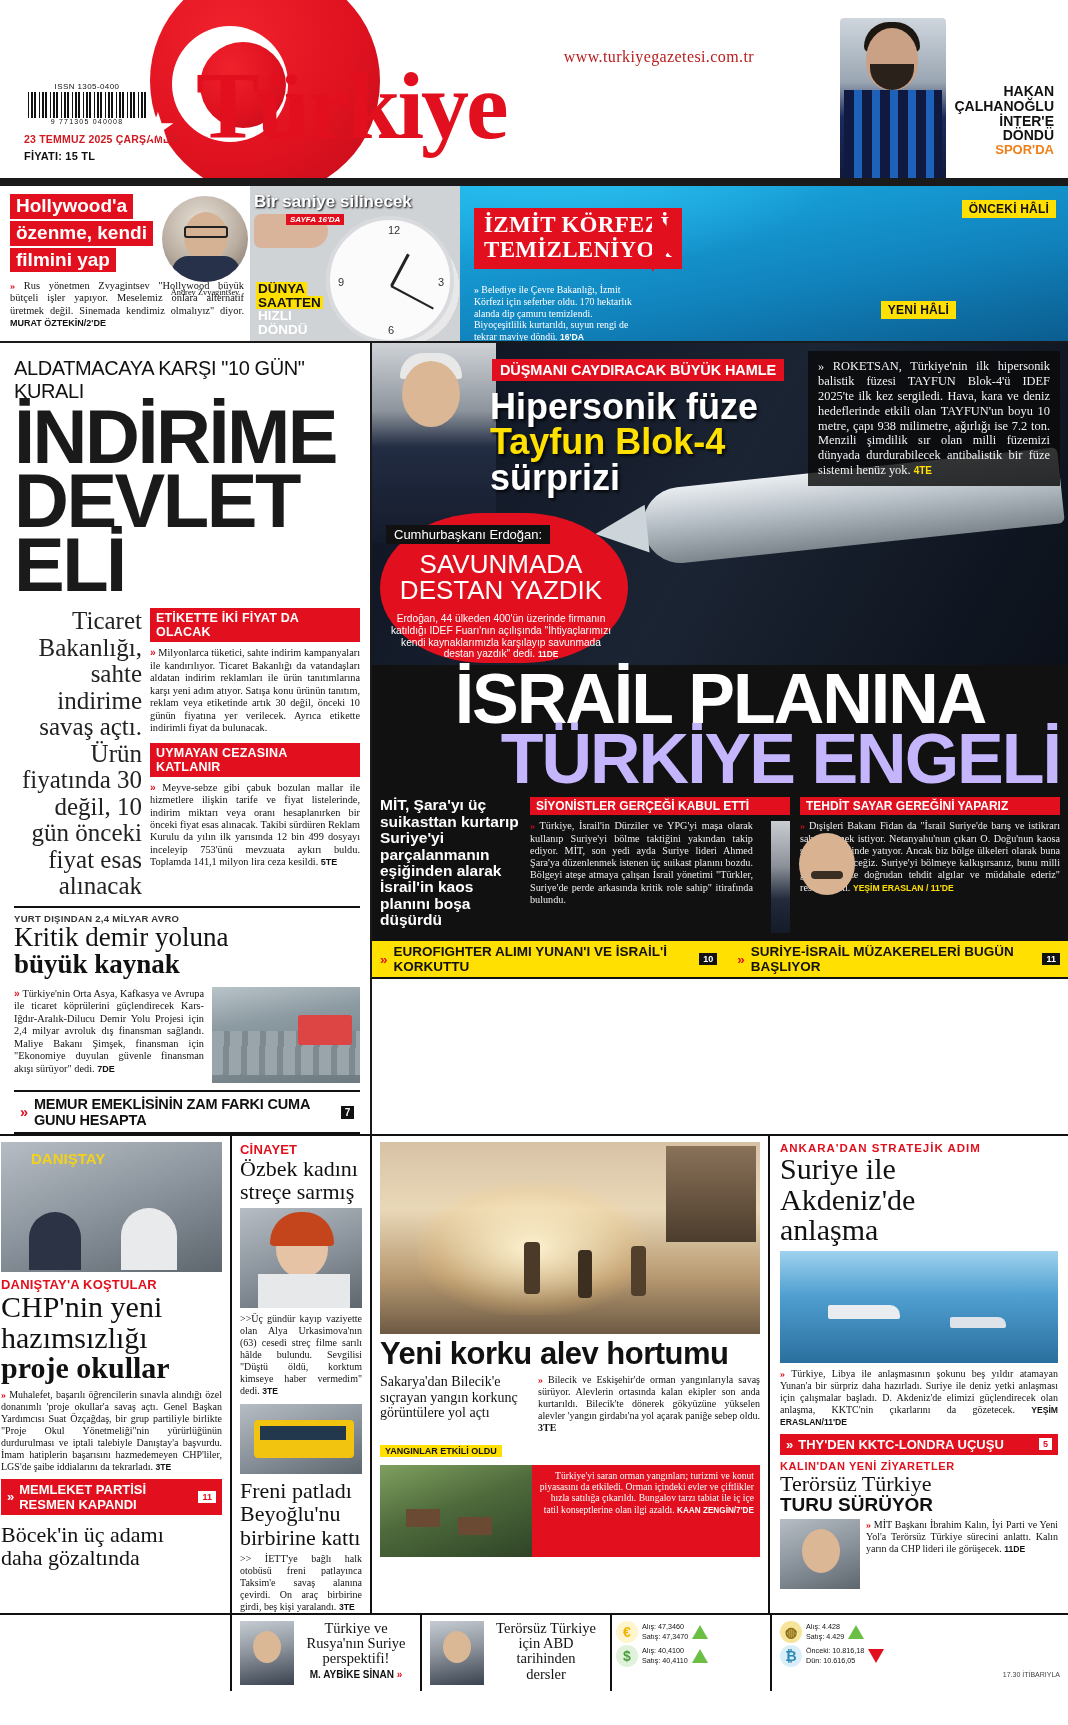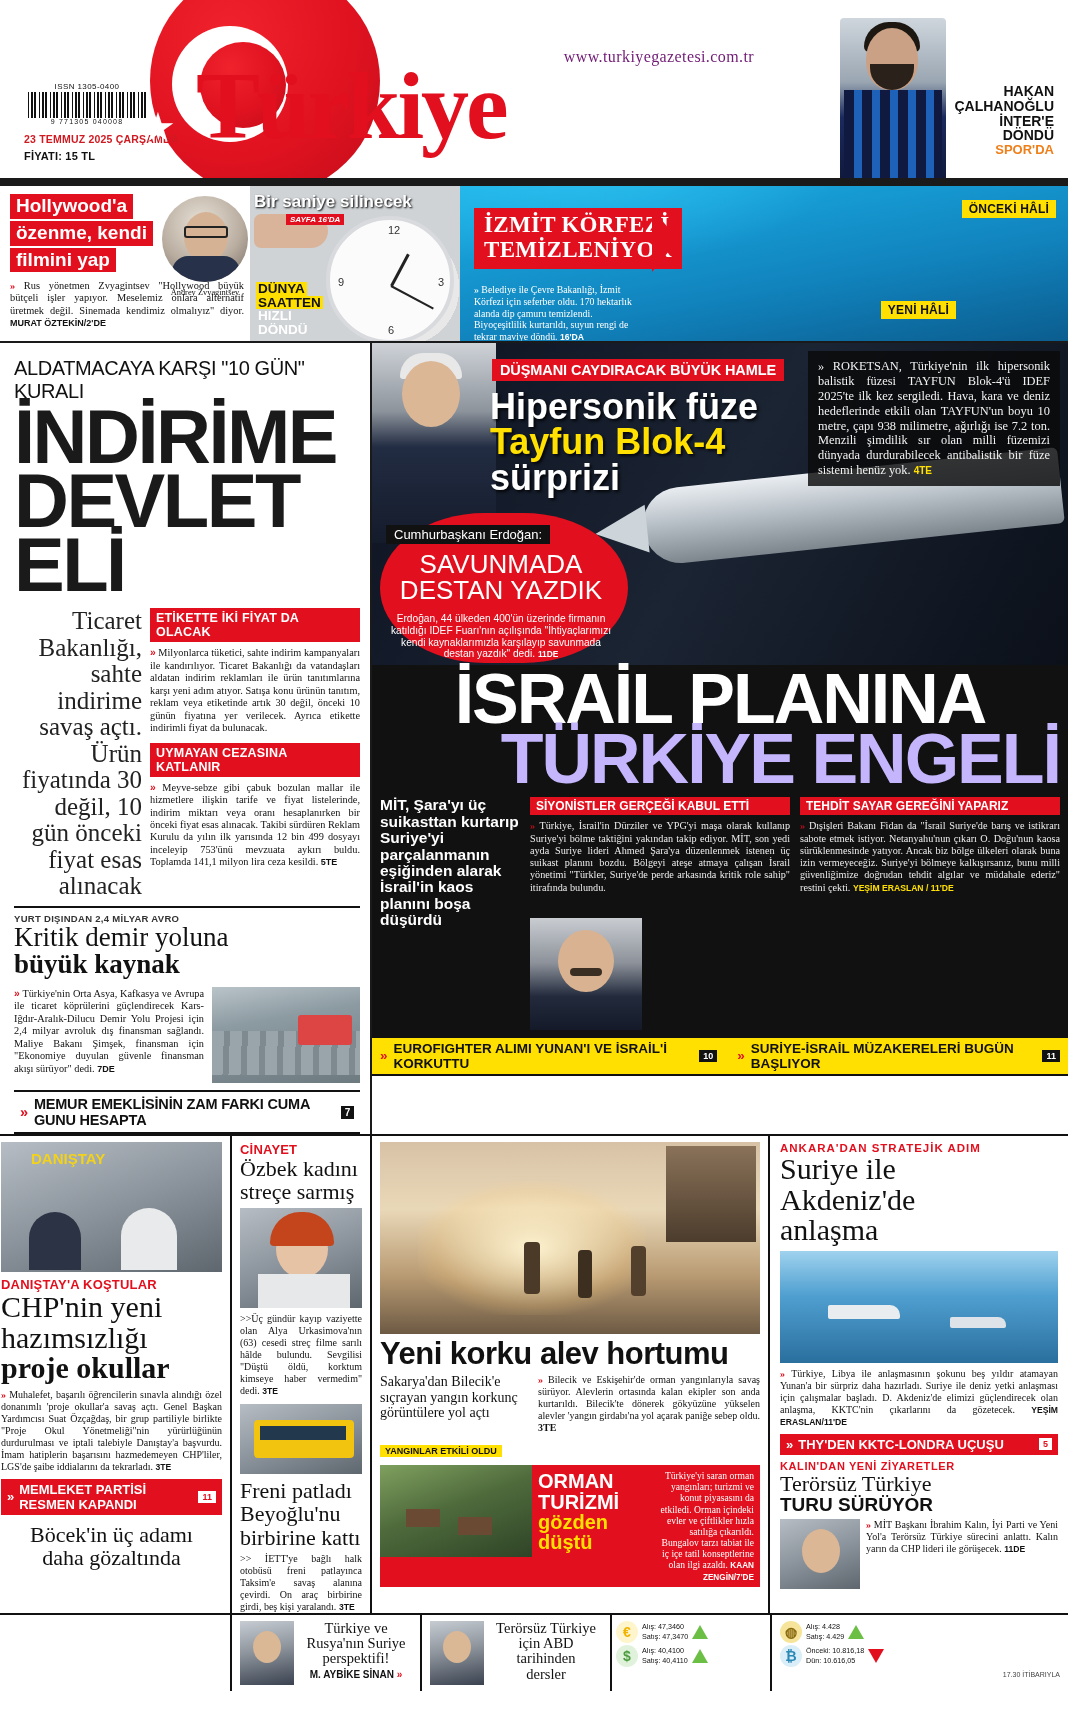--- a/index.html
+++ b/index.html
@@ -31,21 +31,21 @@
   }
   .star {
     position:absolute; left:140px; top:108px; z-index:3; color:#fff; font-size:40px; line-height:1;
   }
   .logo-text {
     position:absolute; left:196px; top:62px; z-index:4;
     font-family:"Liberation Serif", serif; font-weight:bold;
     font-size:96px; letter-spacing:-3px; color:#e2101e; line-height:0.92;
   }
   .site-url {
-    position:absolute; right:314px; top:48px; font-size:16px; letter-spacing:.4px; color:#701a75;
+    position:absolute; right:314px; top:48px; font-size:16px; letter-spacing:.4px; color:#b91c1c;
     font-family:"Liberation Serif", serif;
   }
   .barcode-box { position:absolute; left:28px; top:82px; width:118px; }
   .barcode-label { font-family:"Liberation Sans", sans-serif; font-size:8px; letter-spacing:.4px; text-align:center; }
   .barcode {
     height:26px; margin-top:1px;
     background:repeating-linear-gradient(90deg,#111 0 1px,#fff 1px 3px,#111 3px 5px,#fff 5px 6px,#111 6px 8px,#fff 8px 11px);
   }
   .barcode-num { font-family:"Liberation Sans", sans-serif; font-size:7px; letter-spacing:1.2px; text-align:center; }
   .date-line { position:absolute; left:24px; top:133px; font-family:"Liberation Sans", sans-serif;
@@ -431,21 +431,21 @@
         </div>
       </div>
 
       <div class="israel-wrap">
         <div class="isr1">İSRAİL PLANINA</div>
         <div class="isr2">TÜRKİYE ENGELİ</div>
         <div class="isr-cols">
           <div class="isr-lead">MİT, Şara'yı üç suikasttan kurtarıp Suriye'yi parçalanmanın eşiğinden alarak İsrail'in kaos planını boşa düşürdü</div>
           <div class="isr-c">
             <div class="bar">SİYONİSTLER GERÇEĞİ KABUL ETTİ</div>
-            <div style="display:flex;gap:18px;flex-direction:column;">
+            <div style="display:flex;gap:18px;">
               <div class="bd">
                 <span style="color:#e2101e">»</span> <span>Türkiye, İsrail'in Dürziler ve YPG'yi maşa olarak kullanıp Suriye'yi bölme taktiğini yakından takip ediyor. MİT, son yedi ayda Suriye lideri Ahmed Şara'ya düzenlenmek istenen üç suikast planını bozdu. Bölgeyi ateşe atmaya çalışan İsrail yönetimi "Türkler, Suriye'de perde arkasında kritik role sahip" itirafında bulundu.</span>
               </div>
               <div class="fidan">
                   <div class="f"></div>
                   <div class="m"></div>
                 </div>
             </div>
           </div>
           <div class="isr-c">
@@ -483,21 +483,21 @@
       <div class="h3serif" style="font-weight:bold">proje okullar</div>
       <div class="tiny" style="margin-top:5px">
         <span style="color:#e2101e;font-weight:bold">»</span> <span>Muhalefet, başarılı öğrencilerin sınavla alındığı özel donanımlı 'proje okullar'a savaş açtı. Genel Başkan Yardımcısı Suat Özçağdaş, bir grup partiliyle birlikte "Proje Okul Yönetmeliği"nin yürürlüğünün durdurulması ve iptali talebiyle Danıştay'a başvurdu. İmam hatiplerin başarısını hazmedemeyen CHP'liler, LGS'de şaibe iddialarını da tekrarladı.</span>
         <b>3TE</b>
       </div>
       <div class="redbar-s">
         <span>»</span>
         <span style="flex:1">MEMLEKET PARTİSİ RESMEN KAPANDI</span>
         <span class="pgnum">11</span>
       </div>
-      <div style="display:flex;gap:6px;margin-top:8px;text-align:center;">
+      <div style="display:flex;gap:6px;margin-top:8px;">
         <div style="flex:1">
           <div class="h4serif">Böcek'in üç adamı</div>
           <div class="h4serif">daha gözaltında</div>
         </div>
       </div>
     </div>
 
     <div class="lw-b">
       <div class="redkick" style="margin-top:0">CİNAYET</div>
       <div class="h4serif">Özbek kadını</div>
@@ -541,25 +541,20 @@
         </div>
       </div>
       <div style="margin-top:6px">
         <span class="yangin-tag">YANGINLAR ETKİLİ OLDU</span>
       </div>
       <div class="orman">
         <div class="ph">
             <div class="roof"></div>
             <div class="roof2"></div>
           </div>
-        <div class="tt">
-          <span>ORMAN</span><br>
-          <span>TURİZMİ</span>
-          <span class="y">gözden düştü</span>
-        </div>
         <div class="bd">
           <span>Türkiye'yi saran orman yangınları; turizmi ve konut piyasasını da etkiledi. Orman içindeki evler ve çiftlikler hızla satılığa çıkarıldı. Bungalov tarzı tabiat ile iç içe tatil konseptlerine olan ilgi azaldı.</span>
           <b>KAAN ZENGİN/7'DE</b>
         </div>
       </div>
     </div>
 
     <div class="lw-d">
       <div class="redkick" style="margin-top:0;font-size:11.5px;letter-spacing:1px">ANKARA'DAN STRATEJİK ADIM</div>
       <div class="h3serif">Suriye ile</div>

